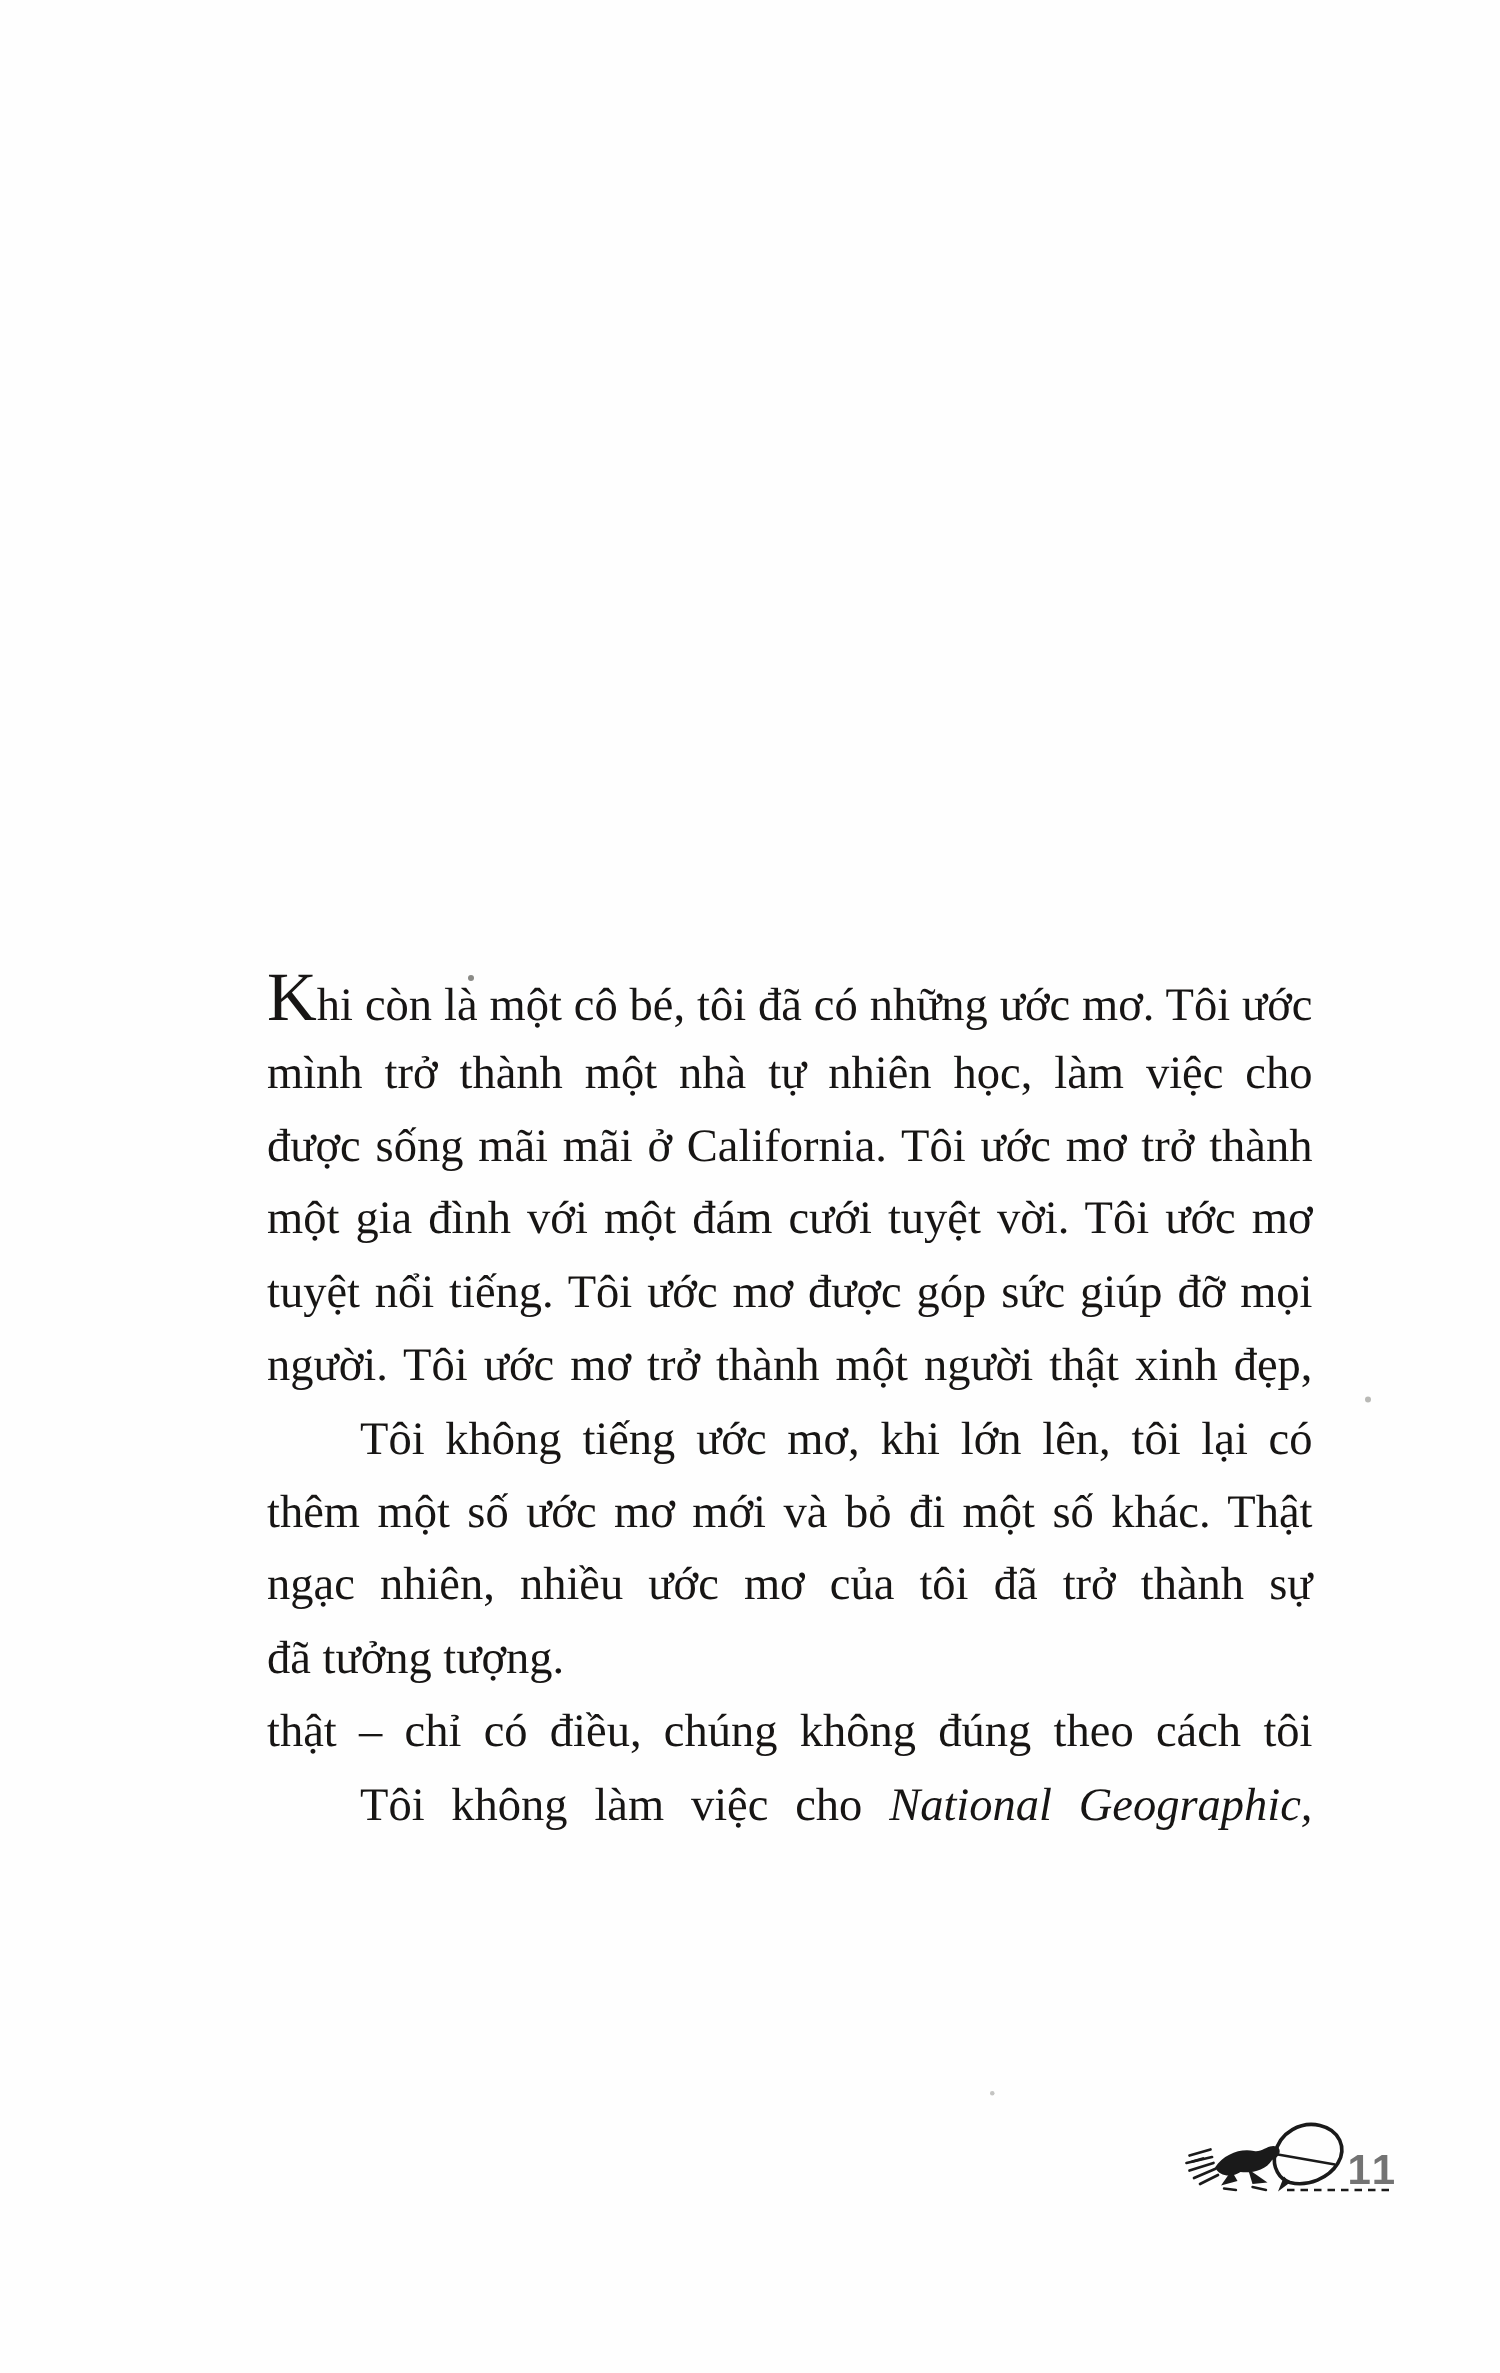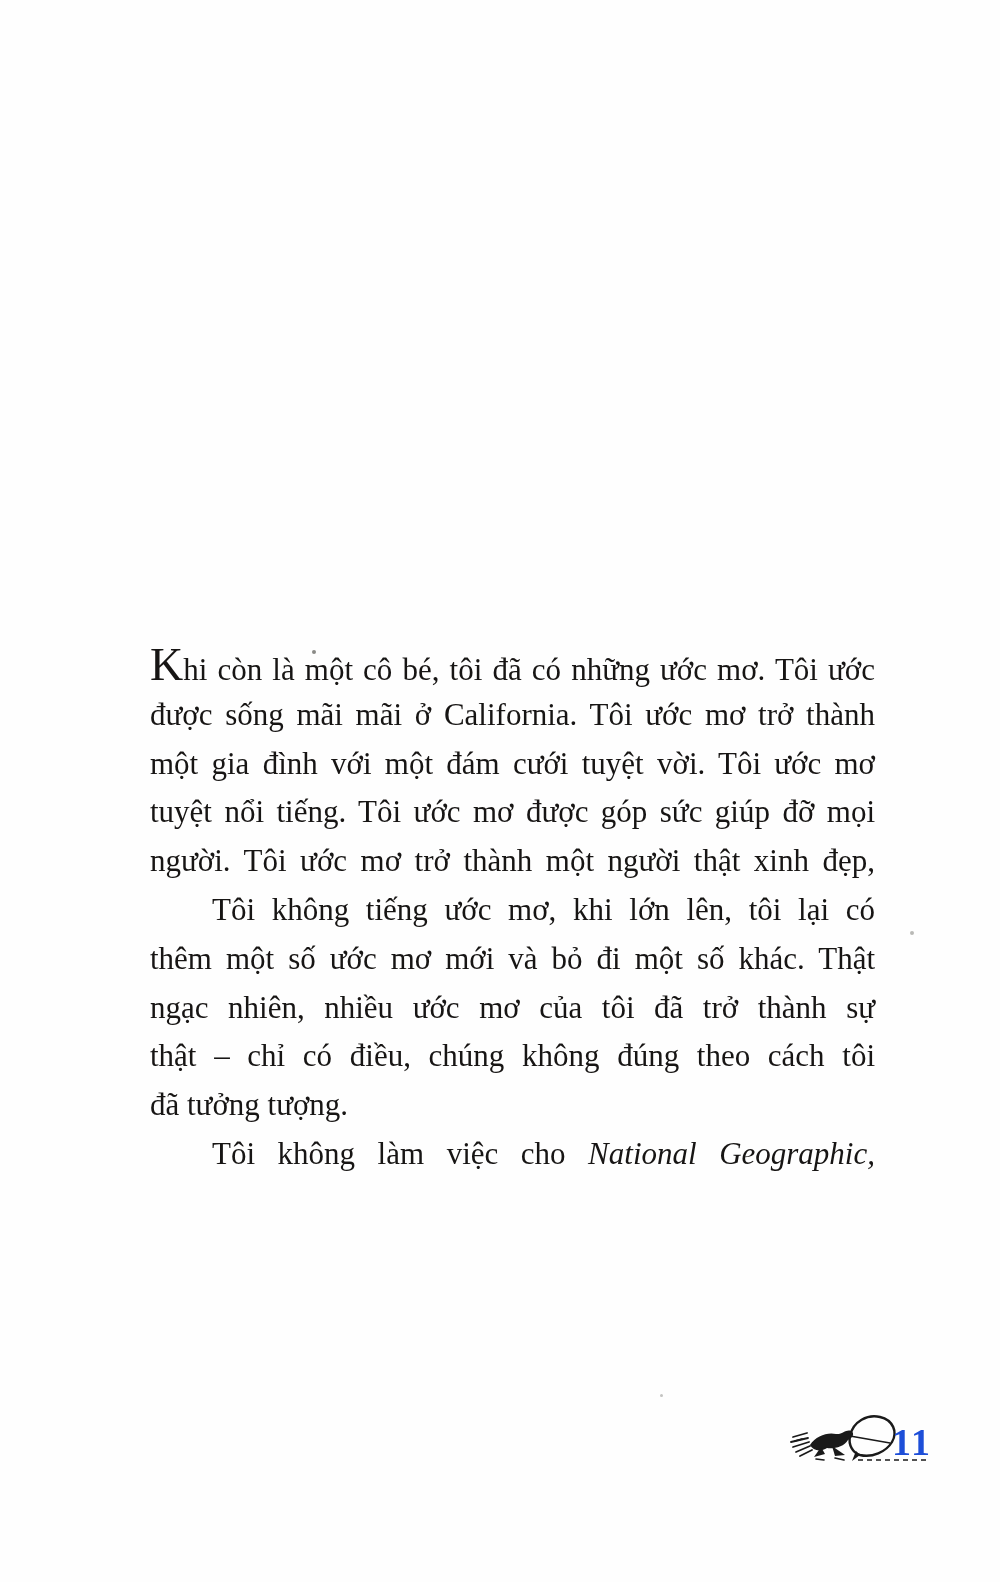--- a/index.html
+++ b/index.html
@@ -23,20 +23,21 @@
   }
   .line {
     font-size: 31px;
     line-height: 48.8px;
     height: 48.8px;
     text-align: justify;
     text-align-last: justify;
     -moz-text-align-last: justify;
     white-space: normal;
     overflow: visible;
+    margin-left: 28px;
   }
   .line.endp {
     text-align-last: left;
     -moz-text-align-last: left;
   }
   .line.indent {
     text-indent: 62px;
   }
   .cap {
     font-size: 46px;
@@ -54,52 +55,53 @@
   }
   .ornament-wrap svg {
     position: absolute;
     left: 0;
     top: 0;
   }
   .pagenum {
     position: absolute;
     right: 0px;
     bottom: 5px;
-    font-family: Liberation Serif, serif;
+    font-family: Liberation Sans, sans-serif;
     font-weight: 700;
-    font-size: 38px;
+    font-size: 28px;
     line-height: 1;
     letter-spacing: 2px;
-    color: #1d4ed8;
+    color: #737373;
   }
   .speck {
     position: absolute;
     background: #8a8a86;
     border-radius: 50%;
   }
   .speck.s1 { left: 312px; top: 650px; width: 4px; height: 4px; }
   .speck.s2 { left: 910px; top: 931px; width: 4px; height: 4px; opacity: .6; }
   .speck.s3 { left: 660px; top: 1394px; width: 3px; height: 3px; opacity: .5; }
 </style>
 </head>
 <body>
 
 <div class="text-block">
 
   <div class="line"><span class="cap">K</span><span>hi còn là một cô bé, tôi đã có những ước mơ. Tôi ước</span></div>
+  <div class="line">mình trở thành một nhà tự nhiên học, làm việc cho</div>
   <div class="line">được sống mãi mãi ở California. Tôi ước mơ trở thành</div>
   <div class="line">một gia đình với một đám cưới tuyệt vời. Tôi ước mơ</div>
   <div class="line">tuyệt nổi tiếng. Tôi ước mơ được góp sức giúp đỡ mọi</div>
   <div class="line">người. Tôi ước mơ trở thành một người thật xinh đẹp,</div>
 
   <div class="line indent">Tôi không tiếng ước mơ, khi lớn lên, tôi lại có</div>
   <div class="line">thêm một số ước mơ mới và bỏ đi một số khác. Thật</div>
   <div class="line">ngạc nhiên, nhiều ước mơ của tôi đã trở thành sự</div>
+  <div class="line endp">đã tưởng tượng.</div>
   <div class="line">thật – chỉ có điều, chúng không đúng theo cách tôi</div>
-  <div class="line endp">đã tưởng tượng.</div>
 
   <div class="line indent"><span>Tôi không làm việc cho </span><span class="it">National Geographic,</span></div>
 </div>
 
 <div class="ornament-wrap">
   <svg width="142" height="56" viewBox="0 0 142 56" aria-hidden="true">
 
     <g stroke="#1a1a1a" stroke-width="1.8" stroke-linecap="round" fill="none">
       <path d="M3 27 L17 23"></path>
       <path d="M1 32 L18 28"></path>

